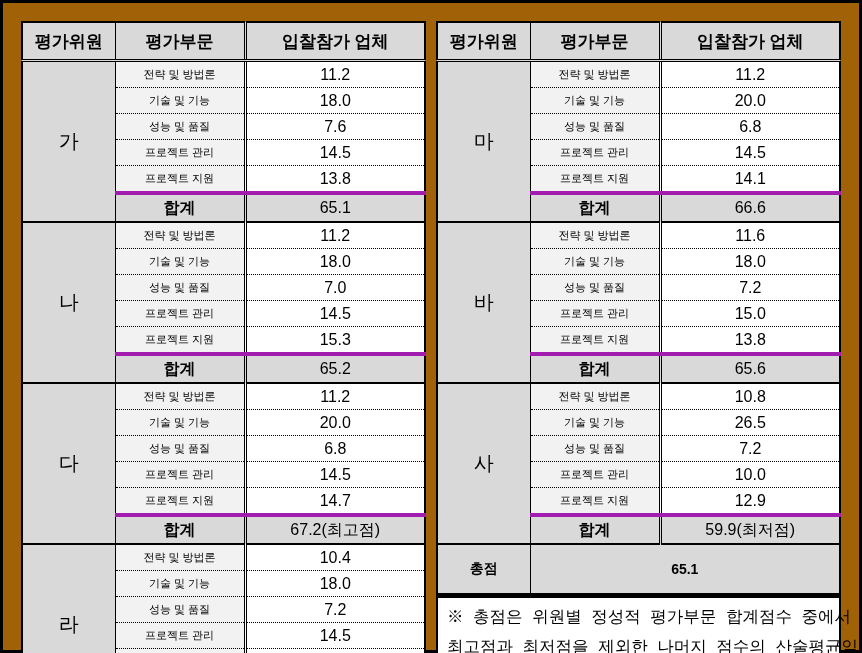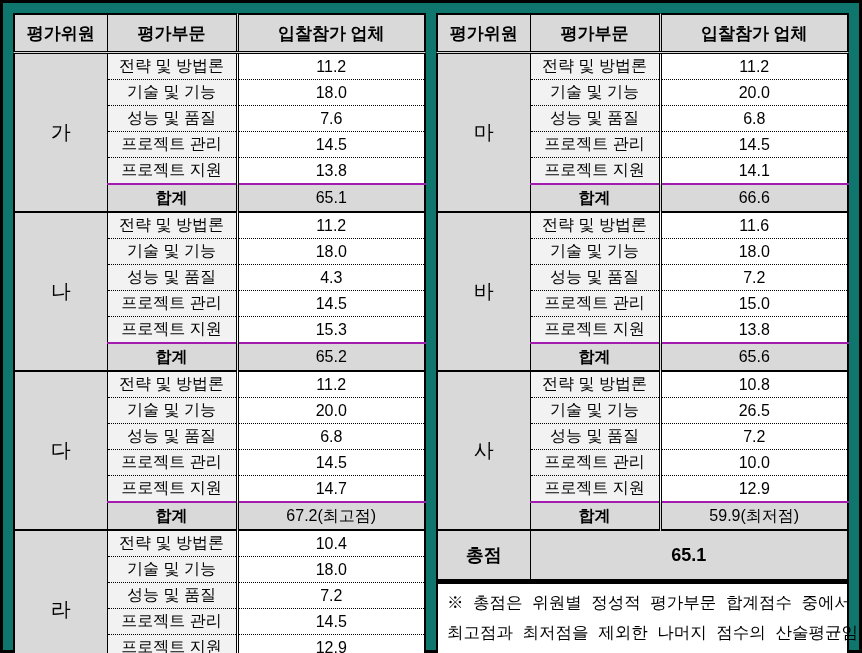--- a/index.html
+++ b/index.html
@@ -6,24 +6,24 @@
     margin: 0;
     padding: 0;
     background: #ffffff;
     font-family: "Liberation Sans", sans-serif;
   }
   .sheet {
     width: 862px;
     height: 653px;
     box-sizing: border-box;
     border: 3px solid #000;
-    padding: 10px;
+    padding: 18px;
     display: flex;
     gap: 10px;
-    background: #0f766e;
+    background: #a16207;
   }
   table.score-table {
     border-collapse: collapse;
     table-layout: fixed;
     width: 50%;
     height: 100%;
     border: 2px solid #000;
   }
   col.c1 { width: 93px; }
   col.c2 { width: 130px; }
@@ -51,48 +51,48 @@
     color: #000;
     padding: 0;
   }
   td.committee {
     background: #d9d9d9;
     font-size: 20px;
     border-right: 1px solid #000;
   }
   td.category {
     background: #f2f2f2;
-    font-size: 16px;
+    font-size: 11px;
     height: 25px;
     margin-left: 7px;
   }
   td.score {
     background: #ffffff;
     font-size: 16px;
     border-left: 3px double #000;
   }
   tr.detail-row td.category,
   tr.detail-row td.score { border-bottom: 1px dotted #000; }
 
-  tr.sum-row td { border-top: 2px solid #a21caf; height: 26px; text-align: center; }
+  tr.sum-row td { border-top: 4px solid #a21caf; height: 26px; text-align: center; }
   td.sum-label {
     background: #d9d9d9;
     font-size: 16px;
     font-weight: bold;
   }
   td.sum-value {
     background: #d9d9d9;
     font-size: 16px;
     border-left: 3px double #000;
   }
 
   tr.total-row td {
     background: #d9d9d9;
     height: 48px;
-    font-size: 18px;
+    font-size: 14px;
     font-weight: bold;
   }
   td.total-label { border-right: 1px solid #000; }
 
   td.note-cell {
     background: #ffffff;
     text-align: center;
     vertical-align: middle;
     padding: 4px 9px 10px 9px;
     border-top: 5px solid #000000;
@@ -155,21 +155,21 @@
           <td class="committee" rowspan="6">나</td>
           <td class="category">전략 및 방법론</td>
           <td class="score">11.2</td>
         </tr>
         <tr class="detail-row">
           <td class="category">기술 및 기능</td>
           <td class="score">18.0</td>
         </tr>
         <tr class="detail-row">
           <td class="category">성능 및 품질</td>
-          <td class="score">4.3</td>
+          <td class="score">7.0</td>
         </tr>
         <tr class="detail-row">
           <td class="category">프로젝트 관리</td>
           <td class="score">14.5</td>
         </tr>
         <tr class="detail-row">
           <td class="category">프로젝트 지원</td>
           <td class="score">15.3</td>
         </tr>
         <tr class="sum-row">

